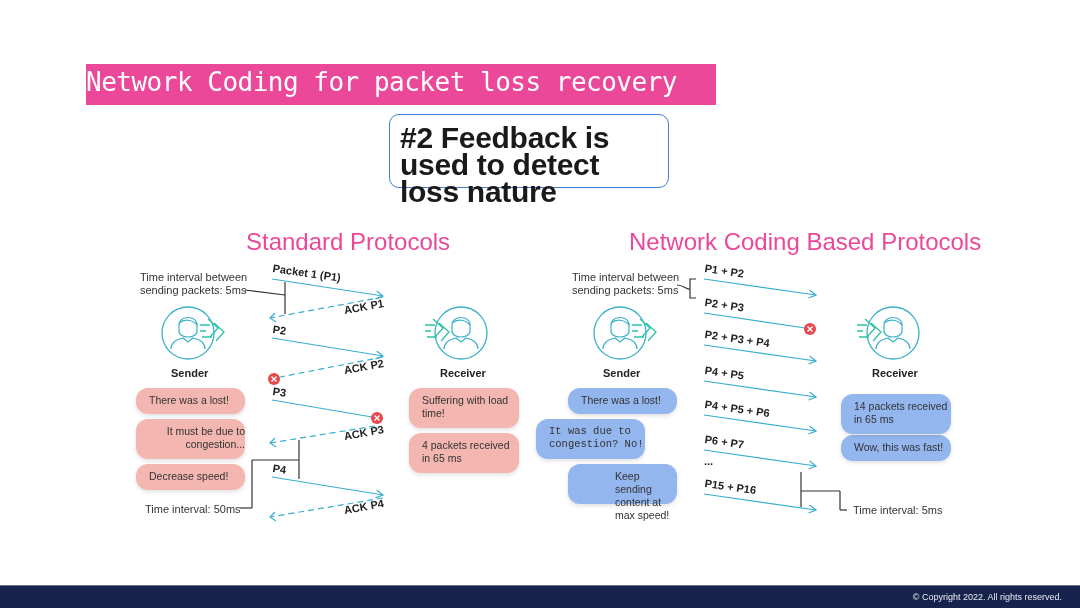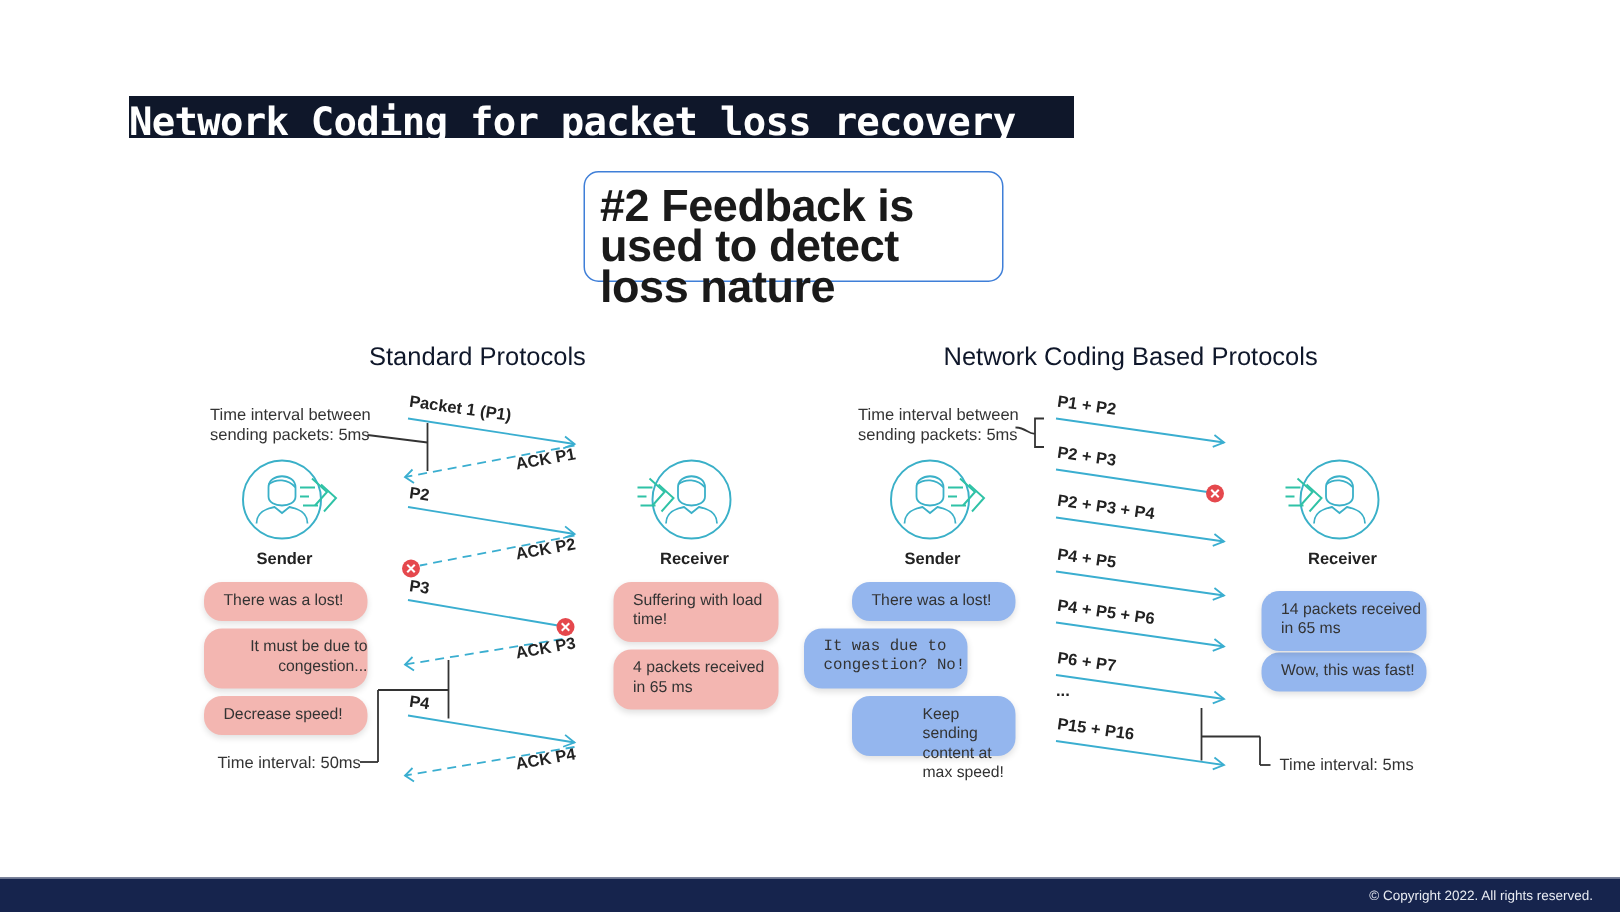--- a/index.html
+++ b/index.html
@@ -1,19 +1,19 @@
 <!DOCTYPE html>
 <html><head>
 <meta charset="utf-8">
 <style>
   html, body { margin: 0; padding: 0; }
   body { width: 1080px; height: 608px; background: #ffffff; position: relative; overflow: hidden; font-family: "Liberation Sans", sans-serif; color: #1a1a1a; }
-  .title-bar { position: absolute; left: 86px; top: 64px; height: 28px; width: 630px; background: #0f172a; color: #fff; font-family: "DejaVu Sans Mono", monospace; font-weight: bold; font-size: 26px; line-height: 36px; letter-spacing: -0.5px; white-space: nowrap; overflow: hidden; }
+  .title-bar { position: absolute; left: 86px; top: 64px; height: 41px; width: 630px; background: #ec4899; color: #fff; font-family: "DejaVu Sans Mono", monospace; font-weight: normal; font-size: 26px; line-height: 36px; letter-spacing: -0.5px; white-space: nowrap; overflow: hidden; }
   .callout { position: absolute; left: 389px; top: 114px; width: 280px; height: 74px; border: 1.5px solid #3f7fd8; border-radius: 10px; box-sizing: border-box; padding: 9px 10px; font-size: 30px; font-weight: bold; line-height: 27px; letter-spacing: -0.3px; }
-  .section-title { position: absolute; font-size: 17px; color: #0f172a; top: 228px; white-space: nowrap; }
+  .section-title { position: absolute; font-size: 24px; color: #ec4899; top: 228px; white-space: nowrap; }
   .lbl { position: absolute; font-size: 11px; color: #333; line-height: 13px; white-space: nowrap; }
   .role { position: absolute; font-size: 11px; font-weight: bold; color: #222; }
   .bubble { position: absolute; font-size: 10.5px; line-height: 13px; color: #333; border-radius: 12px; padding: 6px 0 0 13px; box-sizing: border-box; box-shadow: 0 2px 4px rgba(0,0,0,0.12); }
   .pink { background: #f3b6b1; }
   .blue { background: #94b6ee; }
   .pkt { position: absolute; font-size: 11px; font-weight: bold; color: #222; white-space: nowrap; transform-origin: left bottom; }
   svg.diagram { position: absolute; left: 0; top: 0; }
   .footer { position: absolute; left: 0; top: 585px; width: 1080px; height: 23px; background: #16244d; border-top: 1px solid #6b7590; }
   .brand { position: absolute; right: 172px; top: 5px; color: #fff; font-weight: bold; font-size: 11px; letter-spacing: 0.3px; margin-top: 20px; }
   .copy { position: absolute; right: 18px; top: 6px; color: #e8ebf2; font-size: 9px; }

